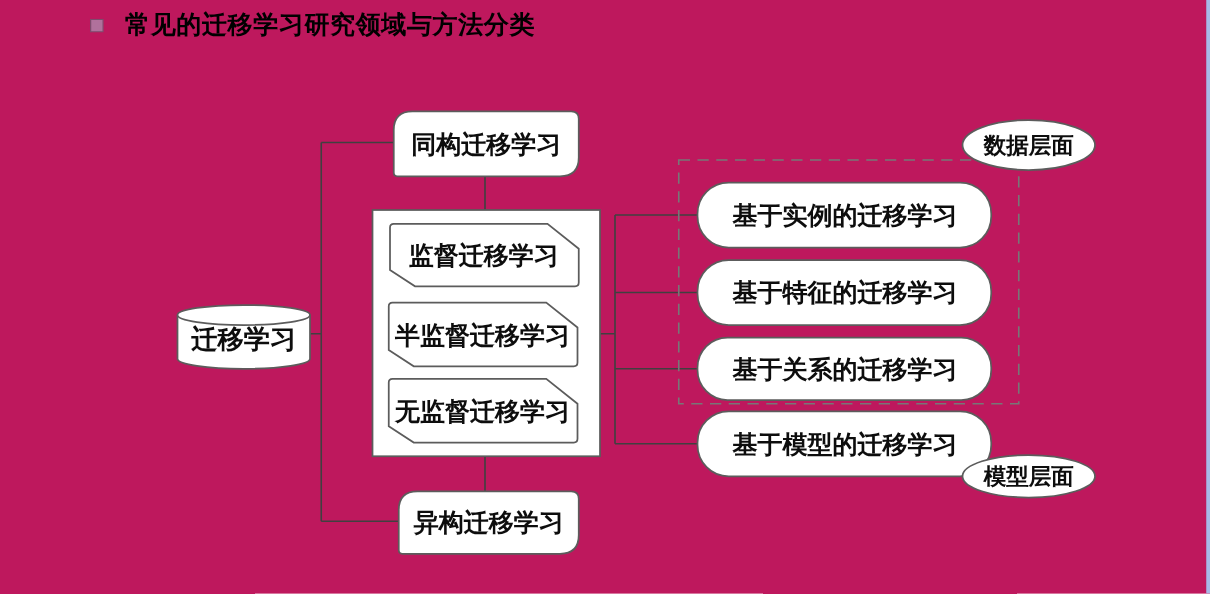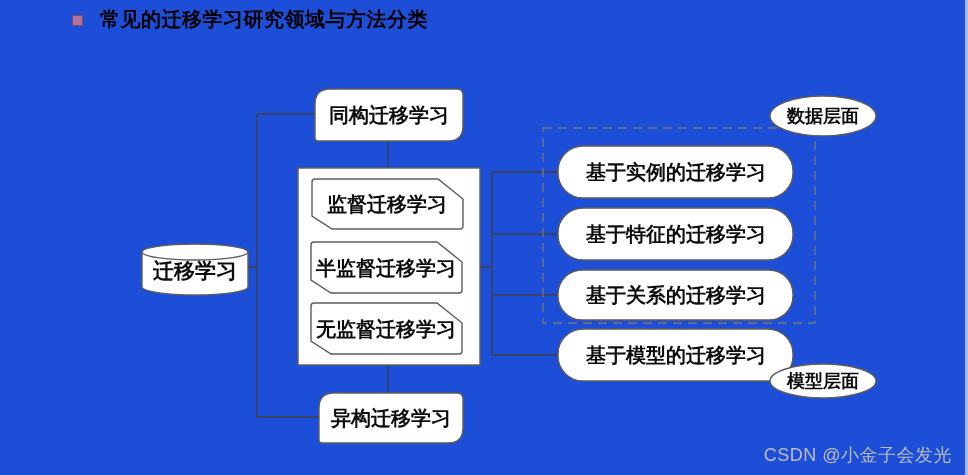--- a/index.html
+++ b/index.html
@@ -1,19 +1,19 @@
 <!DOCTYPE html>
 <html><head>
 <meta charset="utf-8">
 <style>
   html,body{margin:0;padding:0;background:#ffffff;}
   .stage{
     position:relative;
     width:968px;height:475px;
-    background:#1d4ed8;
+    background:#be185d;
     overflow:hidden;
     font-family:"Liberation Sans","DejaVu Sans",sans-serif;
   }
   .title-row{
     position:absolute;left:72px;top:6px;
     display:flex;align-items:flex-start;gap:17px;
   }
   .bullet-svg{display:block;margin-top:9px;}
   .page-title{
     font-size:20px;font-weight:700;color:#000000;
@@ -100,17 +100,16 @@
       <text class="t-node" x="676" y="179">基于实例的迁移学习</text>
       <text class="t-node" x="676" y="241">基于特征的迁移学习</text>
       <text class="t-node" x="676" y="302">基于关系的迁移学习</text>
       <text class="t-node" x="676" y="362">基于模型的迁移学习</text>
 
       <text class="t-badge" x="823" y="122">数据层面</text>
       <text class="t-badge" x="823" y="387">模型层面</text>
     </g>
   </svg>
 
-  <div class="watermark" style="color: rgb(188, 188, 188);">CSDN @小金子会发光</div>
 
   <div class="right-strip" style="background: rgb(167, 185, 232);"></div>
 
 </div>
 
 </body></html>

